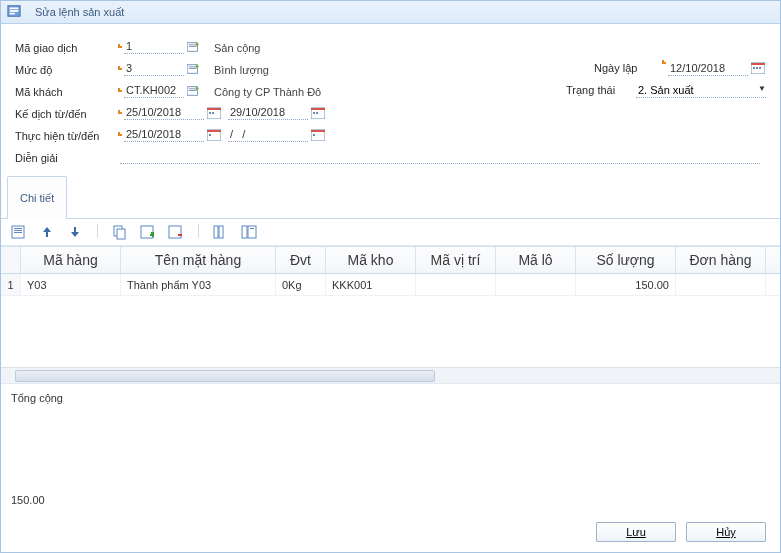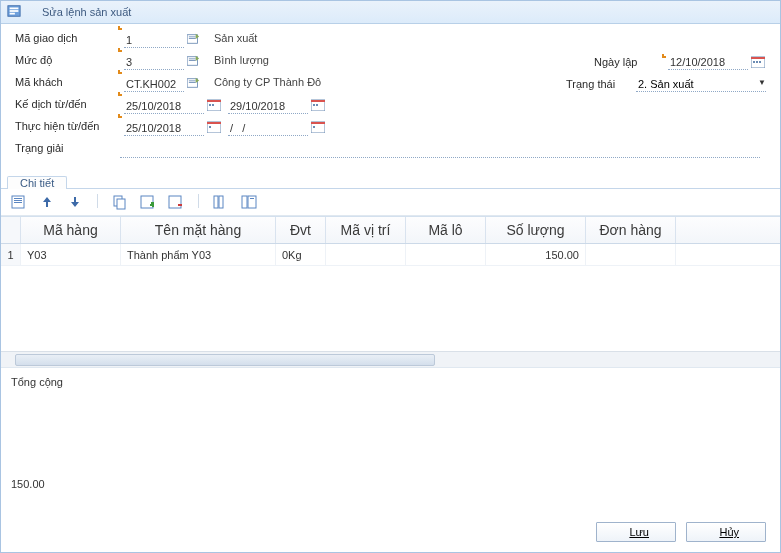--- a/index.html
+++ b/index.html
@@ -18,31 +18,31 @@
   height: 553px;
   display: flex;
   flex-direction: column;
 }
 .titlebar {
   background: linear-gradient(#eaf2fb, #dcebfa);
   border-bottom: 1px solid #b8d0e8;
   padding: 3px 6px;
   display: flex;
   align-items: center;
-  gap: 21px;
+  gap: 14px;
   font-size: 11px;
   color: #3d5a80;
 }
 .titlebar svg { width: 14px; height: 14px; }
 .form-area {
   padding: 8px 14px 6px 14px;
 }
 .form-row {
   display: flex;
-  align-items: flex-start;
+  align-items: flex-end;
   height: 22px;
   margin-bottom: 0;
 }
 .form-label {
   width: 105px;
   color: #2a2a2a;
   font-size: 11px;
 }
 .form-input {
   border: none;
@@ -116,21 +116,21 @@
   color: #333;
   pointer-events: none;
 }
 .tabs {
   display: flex;
   border-bottom: 1px solid #c4d6ea;
   padding-left: 6px;
   margin-top: 6px;
 }
 .tab {
-  padding: 0 12px;
+  padding: 15px 12px;
   border: 1px solid #c4d6ea;
   border-bottom: none;
   background: #fdfdfd;
   margin-bottom: -1px;
   font-size: 11px;
   color: #3a5b85;
   border-radius: 2px 2px 0 0;
 }
 .toolbar {
   display: flex;
@@ -218,27 +218,26 @@
 }
 .footer {
   display: flex;
   justify-content: flex-end;
   gap: 10px;
   padding: 8px 14px 10px;
 }
 .btn {
   border: 1px solid #9fb3cc;
   background: linear-gradient(#ffffff, #eef3f9);
-  padding: 3px 26px;
+  padding: 3px 15px;
   font-size: 11px;
   cursor: pointer;
   min-width: 80px;
-  text-align: right;
+  text-align: center;
   border-radius: 1px;
-  margin-top: 16px;
 }
 .btn span { text-decoration: underline; }
 .num-right { text-align: right; }
 .divider { width:1px; height:14px; background:#d0dbe8; margin:0 2px; }
 </style>
 </head>
 <body>
 
 <div class="window">
 
@@ -261,21 +260,21 @@
       <span class="orange-tick"></span>
       <input class="form-input w60" value="1" style="">
       <span class="lookup-icon">
         <svg viewBox="0 0 16 14">
             <rect x="0" y="2" width="12" height="10" fill="#fff" stroke="#6b8bb3"></rect>
             <rect x="2" y="4" width="8" height="1" fill="#6b8bb3"></rect>
             <rect x="2" y="6" width="8" height="1" fill="#6b8bb3"></rect>
             <path d="M10 1l4 3-4 3z" fill="#8aab5a"></path>
           </svg>
       </span>
-      <span class="form-value">Sản xuất</span>
+      <span class="form-value">Sản cộng</span>
     </div>
 
     <div class="form-row">
       <span class="form-label">Mức độ</span>
       <span class="orange-tick"></span>
       <input class="form-input w60" value="3" style="">
       <span class="lookup-icon">
         <svg viewBox="0 0 16 14">
             <rect x="0" y="2" width="12" height="10" fill="#fff" stroke="#6b8bb3"></rect>
             <rect x="2" y="4" width="8" height="1" fill="#6b8bb3"></rect>
@@ -359,21 +358,21 @@
       <span class="cal-icon">
           <svg viewBox="0 0 14 12">
             <rect x="0" y="1" width="14" height="11" fill="#fff" stroke="#6b8bb3"></rect>
             <rect x="0" y="1" width="14" height="2" fill="#d9534f"></rect>
             <rect x="2" y="5" width="2" height="2" fill="#6b8bb3"></rect>
           </svg>
         </span>
     </div>
 
     <div class="form-row">
-      <span class="form-label">Trạng giải</span>
+      <span class="form-label">Diễn giải</span>
       <input class="form-input" style="width: 640px;" value="">
     </div>
   </div>
 
   <div class="tabs">
     <div class="tab">Chi tiết</div>
   </div>
 
   <div class="toolbar">
     <span class="toolbar-btn">
@@ -428,31 +427,33 @@
         </svg>
       </span>
   </div>
 
   <div class="grid">
     <div class="grid-header">
       <div class="cell col-idx"></div>
       <div class="cell col-code">Mã hàng</div>
       <div class="cell col-name">Tên mặt hàng</div>
       <div class="cell col-unit">Đvt</div>
+      <div class="cell col-wh">Mã kho</div>
       <div class="cell col-loc">Mã vị trí</div>
       <div class="cell col-lot">Mã lô</div>
       <div class="cell col-qty">Số lượng</div>
       <div class="cell col-order">Đơn hàng</div>
     </div>
     <div class="grid-body">
       <div class="grid-row">
         <div class="cell col-idx">1</div>
         <div class="cell col-code">Y03</div>
         <div class="cell col-name">Thành phẩm Y03</div>
         <div class="cell col-unit">0Kg</div>
+        <div class="cell col-wh">KKK001</div>
         <div class="cell col-loc"></div>
         <div class="cell col-lot"></div>
         <div class="cell col-qty">150.00</div>
         <div class="cell col-order"></div>
       </div>
     </div>
     <div class="scroll-stub">
       <div class="scroll-thumb"></div>
     </div>
   </div>

